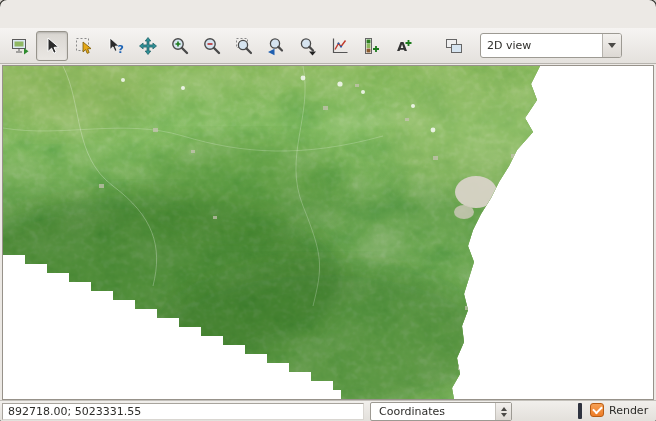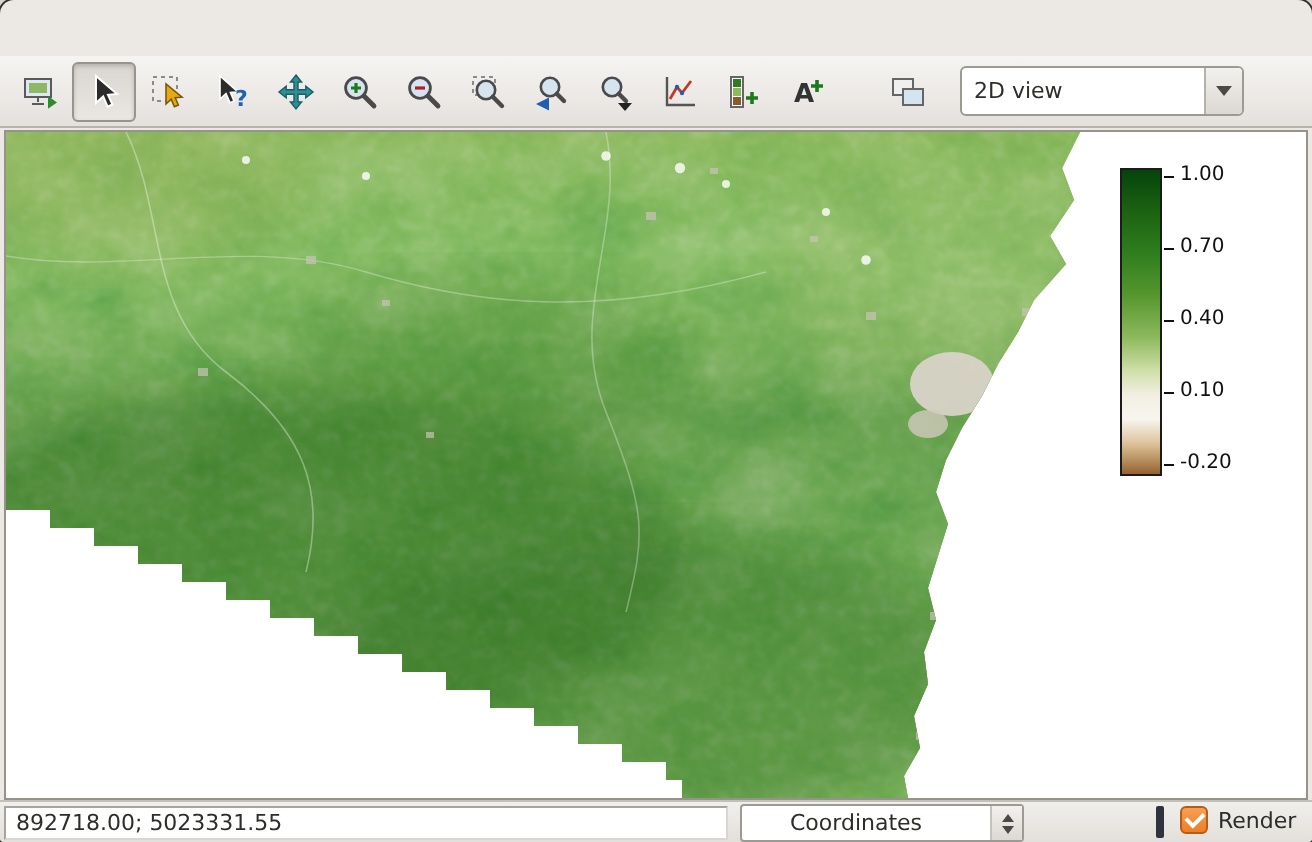--- a/index.html
+++ b/index.html
@@ -56,21 +56,21 @@
 
   
   .statusbar{position:absolute;left:0;right:0;top:400px;height:21px;
              background:linear-gradient(#f1efec,#e2dfda);border-top:1px solid #c3c0ba;
              font-size:11px;color:#2e2d2a;text-decoration:underline;}
   .coordbox{position:absolute;left:2px;top:2px;width:362px;height:17px;box-sizing:border-box;
             background:#fff;border:1px solid #a8a49d;border-right-color:#d9d6d1;border-bottom-color:#d9d6d1;
             padding:0 5px;line-height:15px;overflow:hidden;white-space:nowrap;}
   .mode{position:absolute;left:370px;top:1px;width:142px;height:19px;box-sizing:border-box;
         background:#fff;border:1px solid #9d9a93;border-radius:2px;display:flex;align-items:center;}
-  .mode .mval{flex:1;padding-left:24px;}
+  .mode .mval{flex:1;padding-left:8px;}
   .spin{width:15px;align-self:stretch;display:flex;flex-direction:column;align-items:center;
         justify-content:center;gap:2px;border-left:1px solid #c5c2bc;
         background:linear-gradient(#f3f1ee,#dcd8d3);}
   .spin-up{width:0;height:0;border-left:3px solid transparent;border-right:3px solid transparent;
         border-bottom:4px solid #4a4946;}
   .spin-down{width:0;height:0;border-left:3px solid transparent;border-right:3px solid transparent;
         border-top:4px solid #4a4946;}
   .sb-divider{position:absolute;left:578px;top:2px;width:4px;height:16px;background:#2f3340;border-radius:1px;}
   .render-wrap{position:absolute;left:590px;top:2px;display:flex;align-items:center;gap:5px;white-space:nowrap;}
   .checkbox{width:14px;height:14px;border-radius:3px;position:relative;flex:0 0 auto;
@@ -273,33 +273,20 @@
             <circle cx="360" cy="26" r="2"></circle>
           <circle cx="300" cy="12" r="2.4"></circle>
             <circle cx="410" cy="40" r="2"></circle>
           <circle cx="430" cy="64" r="2.4"></circle>
             <circle cx="180" cy="22" r="2"></circle>
           <circle cx="120" cy="14" r="2"></circle>
         </g>
       </g>
     </svg>
 
-    <div class="legend">
-      <div class="legend-bar"></div>
-      <div class="tick" style="top:4px"></div>
-      <div class="tick" style="top:40px"></div>
-      <div class="tick" style="top:76px"></div>
-      <div class="tick" style="top:112px"></div>
-      <div class="tick" style="top:148px"></div>
-      <div class="tick-label" style="top:-1px">1.00</div>
-      <div class="tick-label" style="top:35px">0.70</div>
-      <div class="tick-label" style="top:71px">0.40</div>
-      <div class="tick-label" style="top:107px">0.10</div>
-      <div class="tick-label" style="top:143px">-0.20</div>
-    </div>
   </div>
 
   <div class="statusbar">
     <div class="coordbox">892718.00; 5023331.55</div>
     <div class="mode">
       <span class="mval">Coordinates</span>
       <span class="spin">
         <span class="spin-up"></span>
         <span class="spin-down"></span>
       </span>

